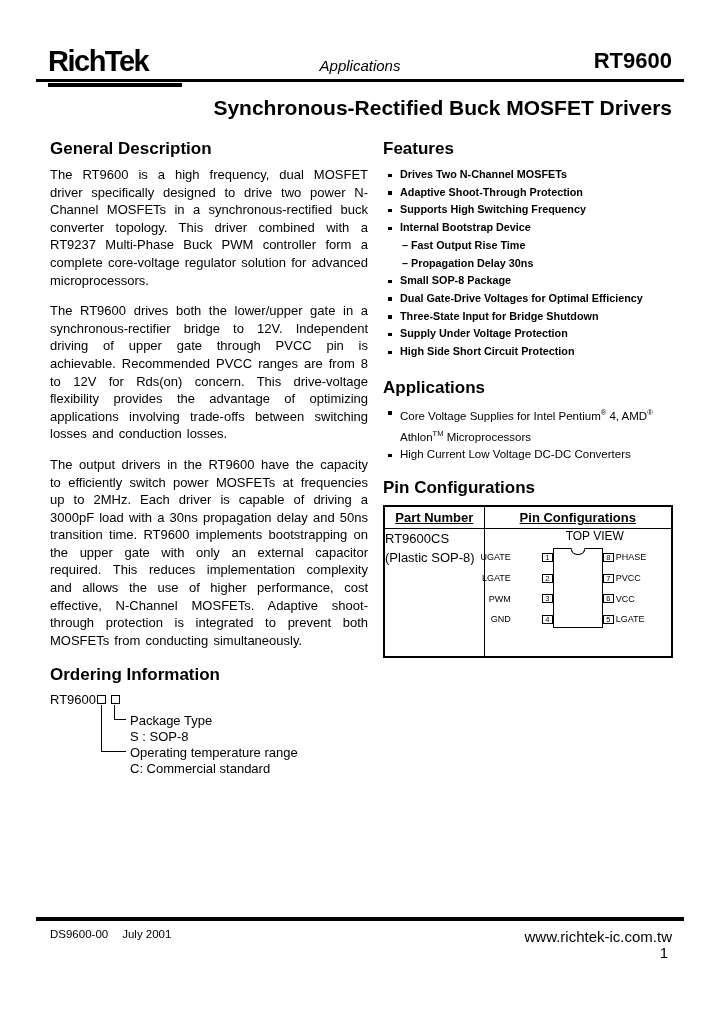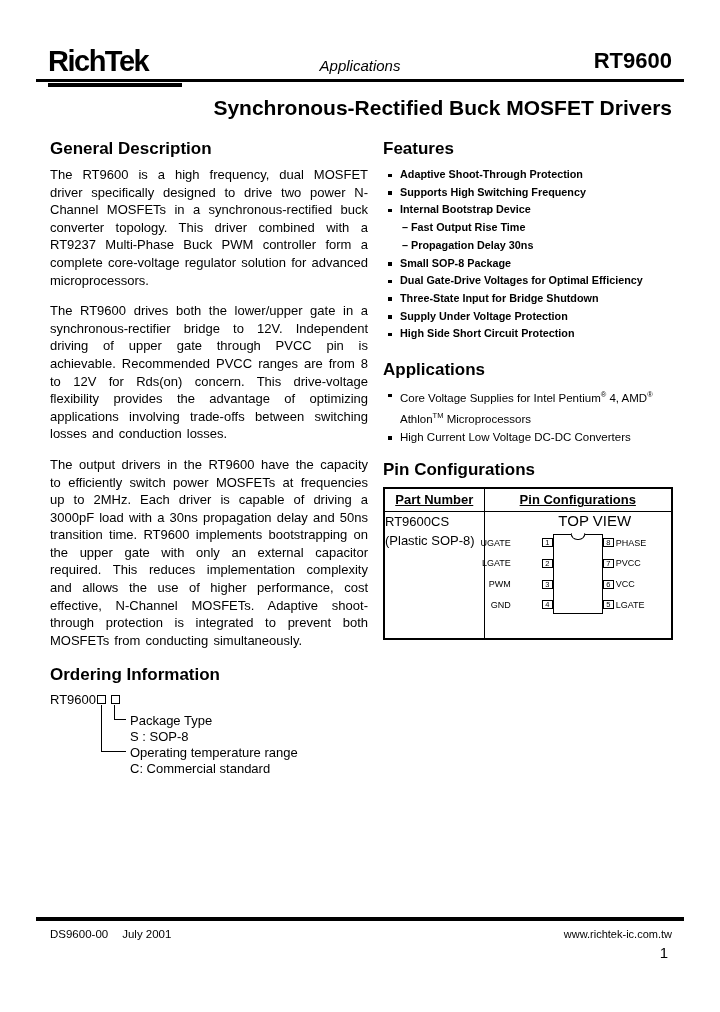--- a/index.html
+++ b/index.html
@@ -44,21 +44,21 @@
   sup { font-size: 7.5px; }
 
   
   .pincfg-heading { margin-top: 14px !important; }
   .pin-table { border-collapse: collapse; width: 290px; border: 2px solid #000; }
   .pin-table th { border: 1.5px solid #000; font-size: 13px; font-weight: 700; height: 23px; text-align: center; padding: 0; text-decoration: underline; }
   .pin-table th.c1 { width: 100px; }
   .pin-table td { border: 1.5px solid #000; vertical-align: top; padding: 0; }
   .pn-cell { padding: 10px 0 0 8px; font-size: 13px; line-height: 19px; height: 128px; }
   .diag-cell { padding-top: 8px; }
-  .top-view { text-align: center; font-size: 15px; padding-left: 34px; }
+  .top-view { text-align: center; font-size: 12px; padding-left: 34px; }
   .chip-diagram { display: flex; justify-content: center; align-items: flex-start; margin-top: 5px; }
   .pins-col { display: flex; flex-direction: column; justify-content: space-between; height: 80px; padding: 4px 0; }
   .pins-col.left { width: 64px; }
   .pins-col.right { width: 64px; }
   .pins-col.left .pin { justify-content: flex-end; gap: 29px; }
   .pin { display: flex; align-items: center; height: 10px; font-size: 9px; line-height: 10px; }
   .pin-name { padding: 0 2px; white-space: nowrap; }
   .pin-box { flex: 0 0 11px; width: 11px; height: 9px; border: 1px solid #000; font-size: 7.5px; line-height: 8px; text-align: center; }
   .chip-body { width: 50px; height: 80px; border: 1.5px solid #000; position: relative; }
   .notch {
@@ -76,21 +76,21 @@
   .l-pkg  { left: 64px; top: 13px; width: 12px; height: 15px; }
   .l-temp { left: 51px; top: 13px; width: 25px; height: 47px; }
   .ord-label { position: absolute; left: 80px; line-height: 16px; }
   .lbl-pkg  { top: 21px; }
   .lbl-temp { top: 53px; }
 
   
   .footer-rule { position: absolute; left: 36px; top: 917px; width: 648px; height: 4px; background: #000; }
   .footer-left { position: absolute; left: 50px; top: 928px; font-size: 11.5px; }
   .footer-left .date { margin-left: 14px; }
-  .footer-site { position: absolute; right: 48px; top: 928px; font-size: 11px; }
+  .footer-site { position: absolute; right: 48px; top: 928px; font-size: 15px; }
   .page-num { position: absolute; right: 52px; top: 944px; font-size: 15px; }
 </style>
 </head>
 <body>
 
 <div class="page">
 
   <div class="logo">RichTek</div>
   <div class="preliminary">Applications</div>
   <div class="part-no">RT9600</div>
@@ -118,20 +118,21 @@
       <div class="ord-label lbl-temp">
         <div>Operating temperature range</div>
         <div>C: Commercial standard</div>
       </div>
     </div>
   </div>
 
   <div class="col-right">
     <h2 class="section">Features</h2>
     <ul class="features">
+      <li>Drives Two N-Channel MOSFETs</li>
       <li>Adaptive Shoot-Through Protection</li>
       <li>Supports High Switching Frequency</li>
       <li>Internal Bootstrap Device</li>
       <li class="sub">– Fast Output Rise Time</li>
       <li class="sub">– Propagation Delay 30ns</li>
       <li>Small SOP-8 Package</li>
       <li>Dual Gate-Drive Voltages for Optimal Efficiency</li>
       <li>Three-State Input for Bridge Shutdown</li>
       <li>Supply Under Voltage Protection</li>
       <li>High Side Short Circuit Protection</li>

